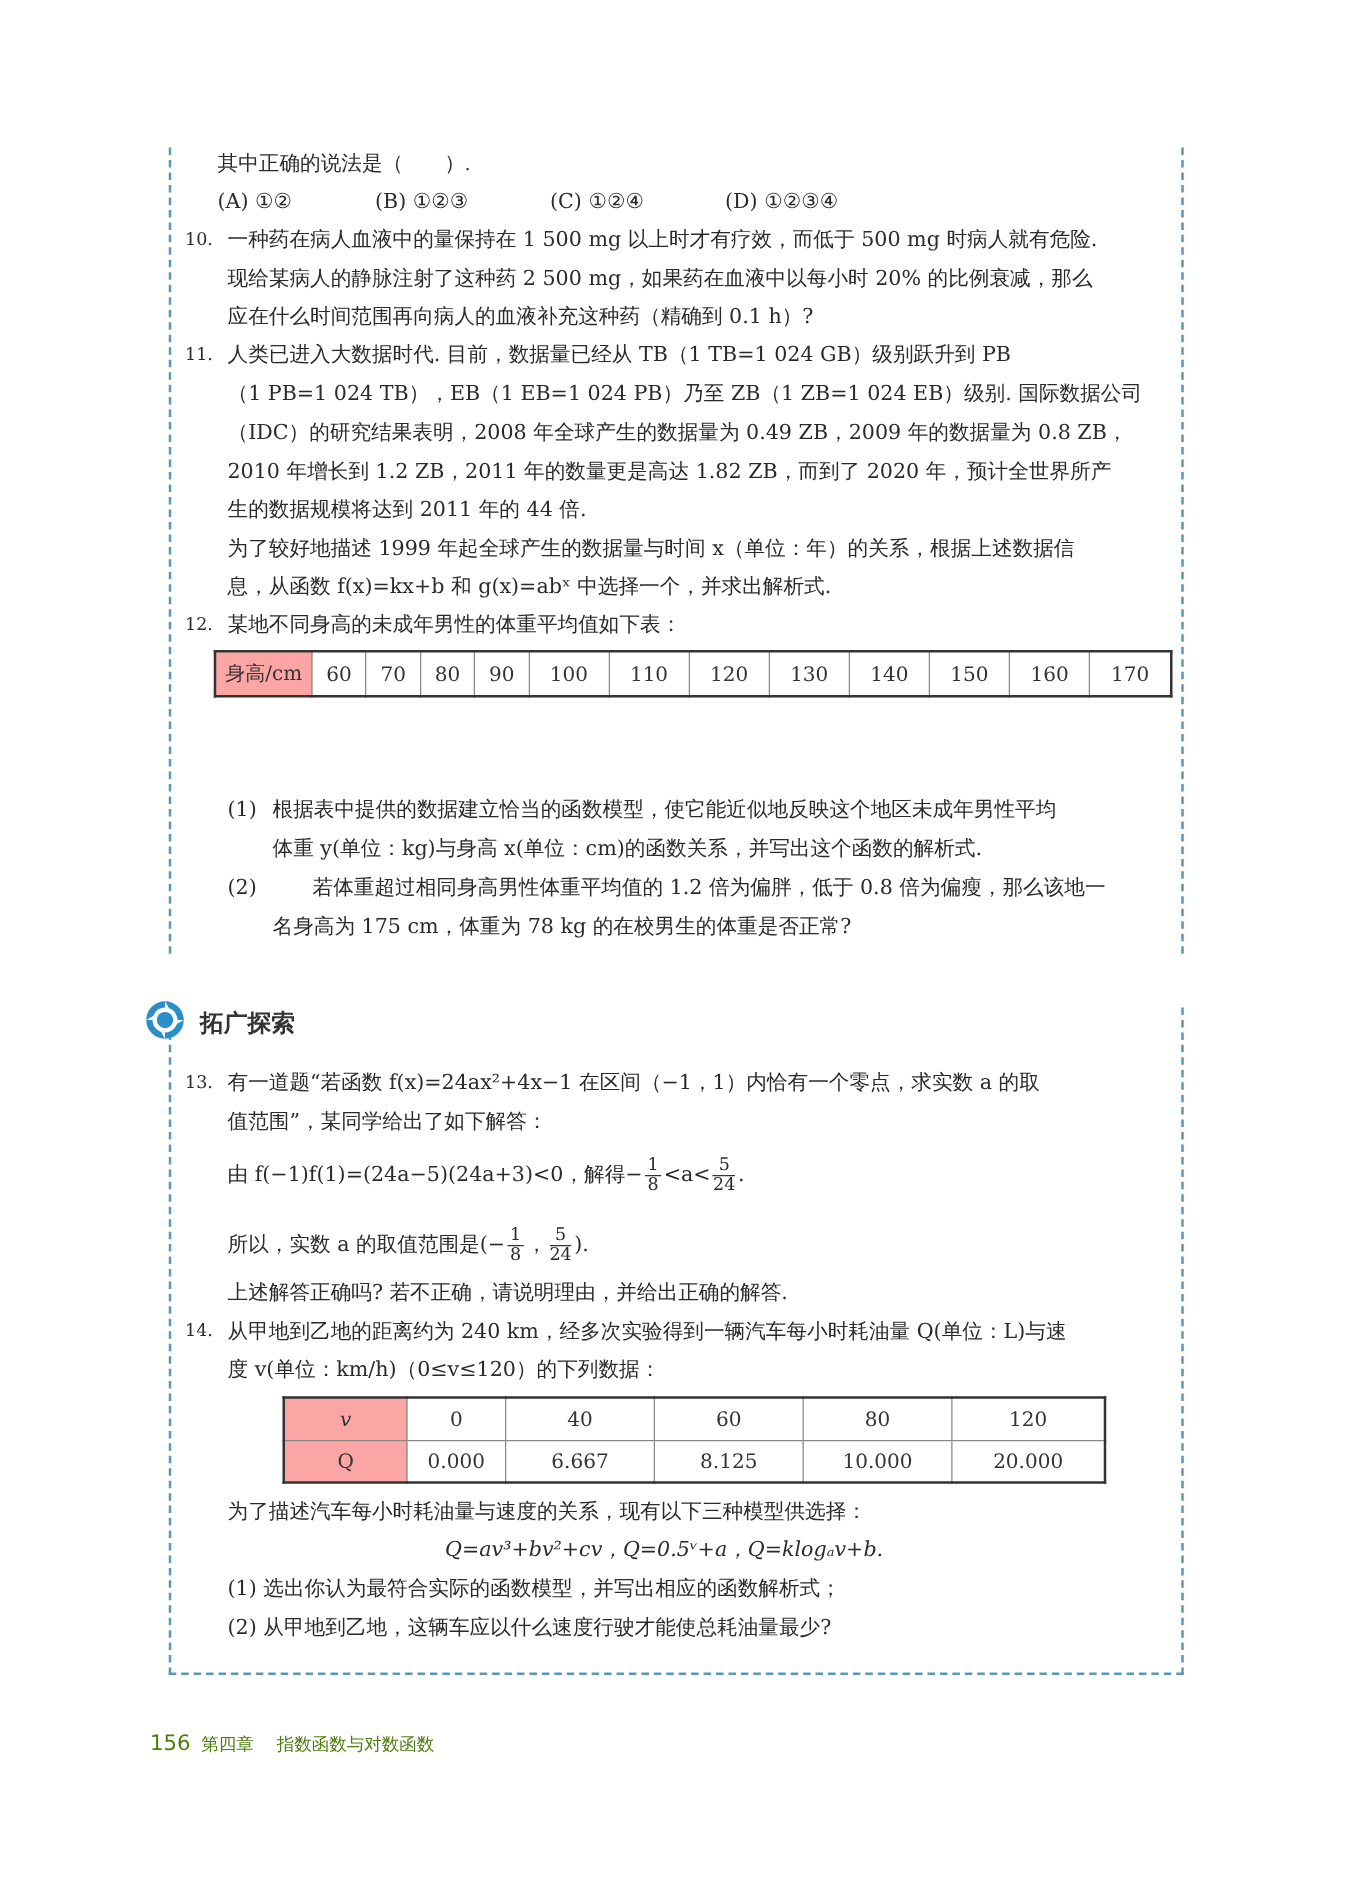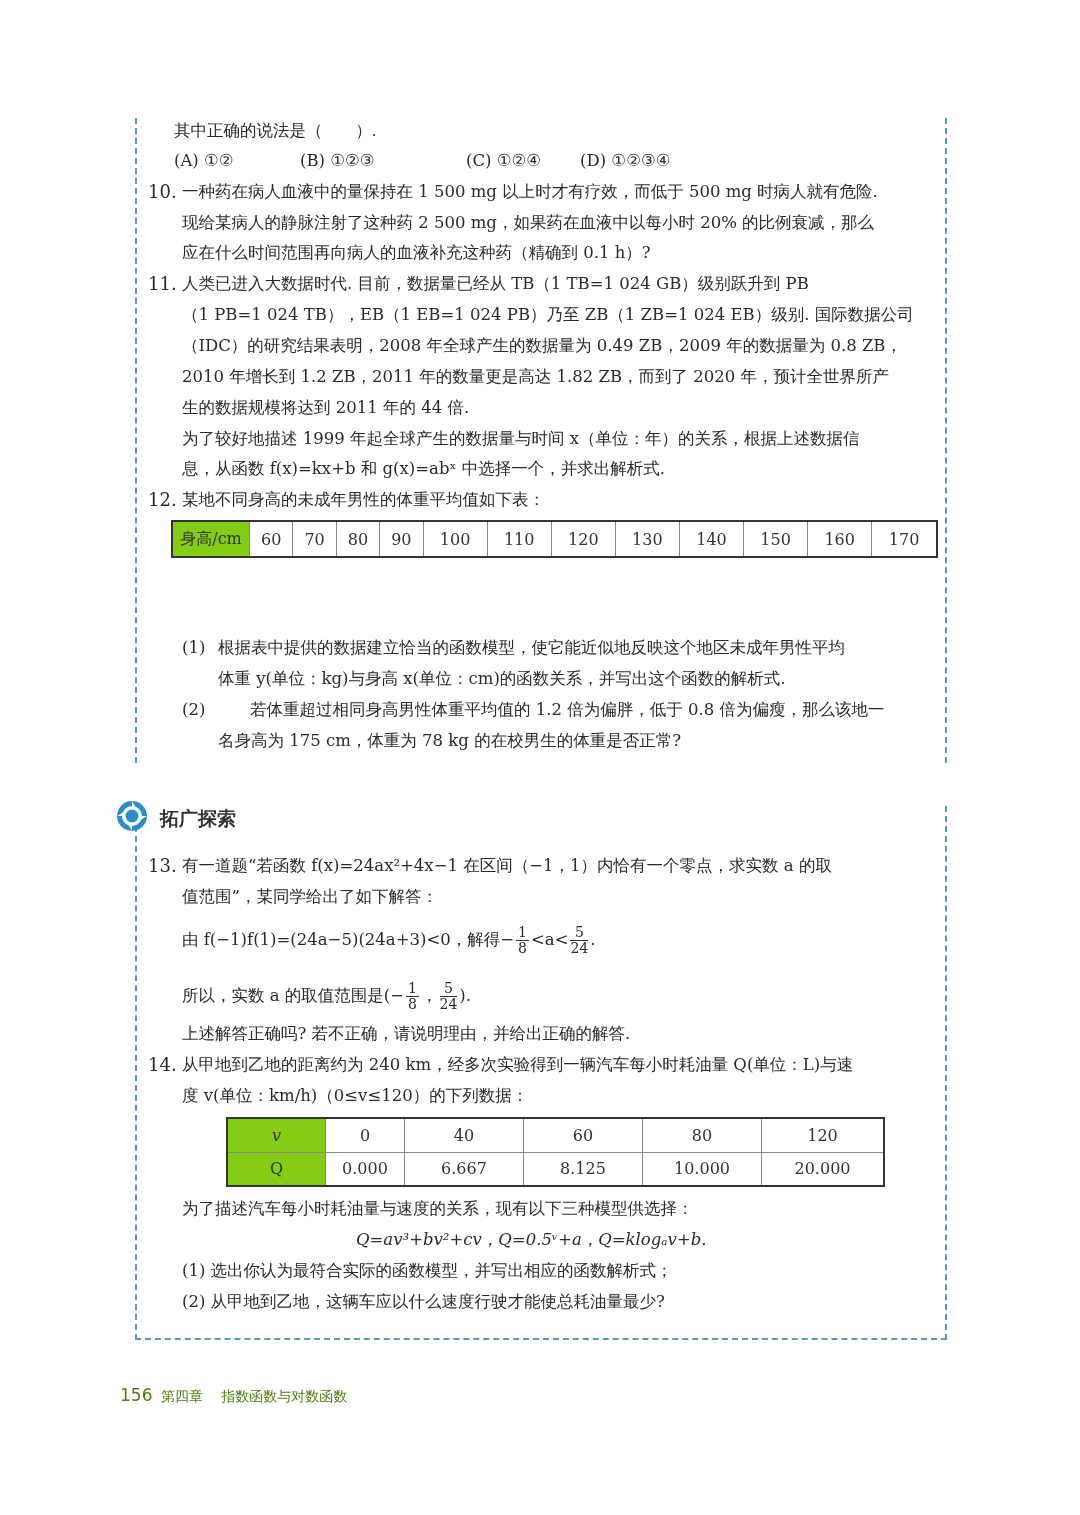--- a/index.html
+++ b/index.html
@@ -2,42 +2,42 @@
 <html><head>
 <meta charset="utf-8">
 <style>
   html, body { margin:0; padding:0; background:#ffffff; }
   body { width:1080px; height:1515px; position:relative; overflow:hidden;
          font-family:"DejaVu Serif","Liberation Serif",serif; color:#2a2a2a; }
   .box { position:absolute; left:135px; width:808px; }
   .box1 { top:118px; height:645px; border-left:2px dashed #5a97b8; border-right:2px dashed #5a97b8; }
   .box2 { top:806px; height:532px; border-left:2px dashed #5a97b8; border-right:2px dashed #5a97b8; border-bottom:2px dashed #5a97b8; }
   .line { position:absolute; font-size:16.5px; white-space:nowrap; line-height:22px; }
-  .num { position:absolute; font-size:18px; line-height:22px; }
+  .num { position:absolute; font-size:14px; line-height:22px; }
   table.t { position:absolute; border-collapse:collapse; border:2px solid #333; }
   table.t td { border:1px solid #888; text-align:center; font-size:16px; color:#333; padding:0; }
-  table.t td.hd { background:#84cc16; }
+  table.t td.hd { background:#fca5a5; }
   .sec-title { position:absolute; left:160px; top:806px; font-family:"DejaVu Sans","Liberation Sans",sans-serif; font-weight:bold; font-size:19px; color:#333; }
   .sec-icon { position:absolute; left:116px; top:800px; width:32px; height:32px; }
   .footer { position:absolute; left:120px; top:1385px; font-family:"DejaVu Sans","Liberation Sans",sans-serif; font-size:14px; color:#4d7c0f; }
   .footer .pg { font-size:17px; margin-right:4px; }
   .frac { display:inline-block; vertical-align:middle; text-align:center; font-size:14px; line-height:15px; margin:0 2px; }
   .frac span { display:block; }
   .frac .n { border-bottom:1px solid #333; padding:0 2px; }
 </style>
 </head>
 <body>
 
 <div class="box box1"></div>
 <div class="box box2"></div>
 
 <div class="line" style="left:174px;top:120px;font-family:Liberation Serif, serif;">其中正确的说法是（　　）.</div>
 <div class="line" style="left:174px;top:150px;">(A) ①②</div>
 <div class="line" style="left:300px;top:150px;">(B) ①②③</div>
-<div class="line" style="left:466px;top:150px;">(C) ①②④</div>
+<div class="line" style="left:440px;top:150px;">(C) ①②④</div>
 <div class="line" style="left:580px;top:150px;">(D) ①②③④</div>
 
 <div class="num" style="left:148px;top:181px;">10.</div>
 <div class="line" style="left:182px;top:181px;">一种药在病人血液中的量保持在 1 500 mg 以上时才有疗效，而低于 500 mg 时病人就有危险.</div>
 <div class="line" style="left:182px;top:212px;">现给某病人的静脉注射了这种药 2 500 mg，如果药在血液中以每小时 20% 的比例衰减，那么</div>
 <div class="line" style="left:182px;top:242px;">应在什么时间范围再向病人的血液补充这种药（精确到 0.1 h）?</div>
 
 <div class="num" style="left:148px;top:273px;">11.</div>
 <div class="line" style="left:182px;top:273px;">人类已进入大数据时代. 目前，数据量已经从 TB（1 TB=1 024 GB）级别跃升到 PB</div>
 <div class="line" style="left:182px;top:304px;">（1 PB=1 024 TB），EB（1 EB=1 024 PB）乃至 ZB（1 ZB=1 024 EB）级别. 国际数据公司</div>

